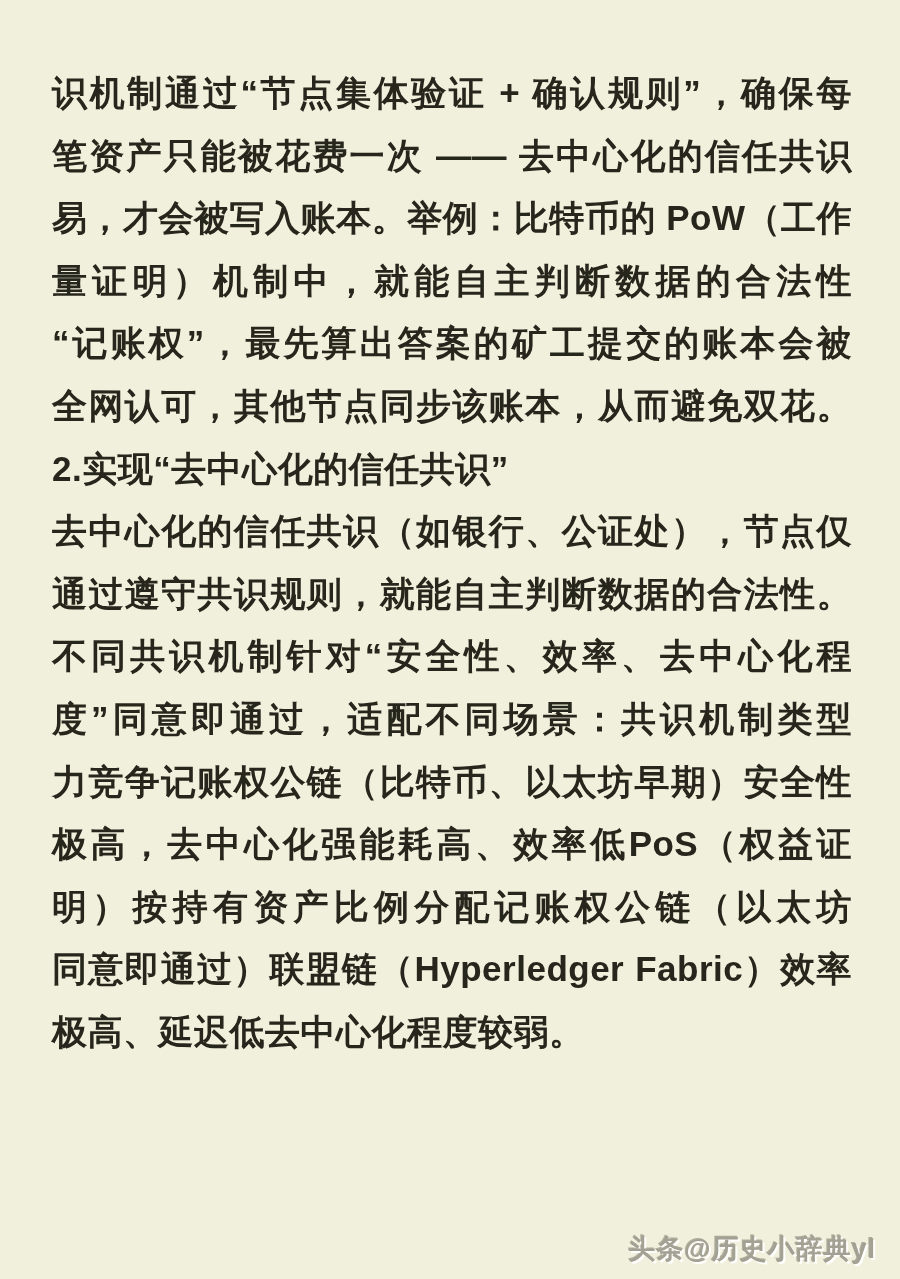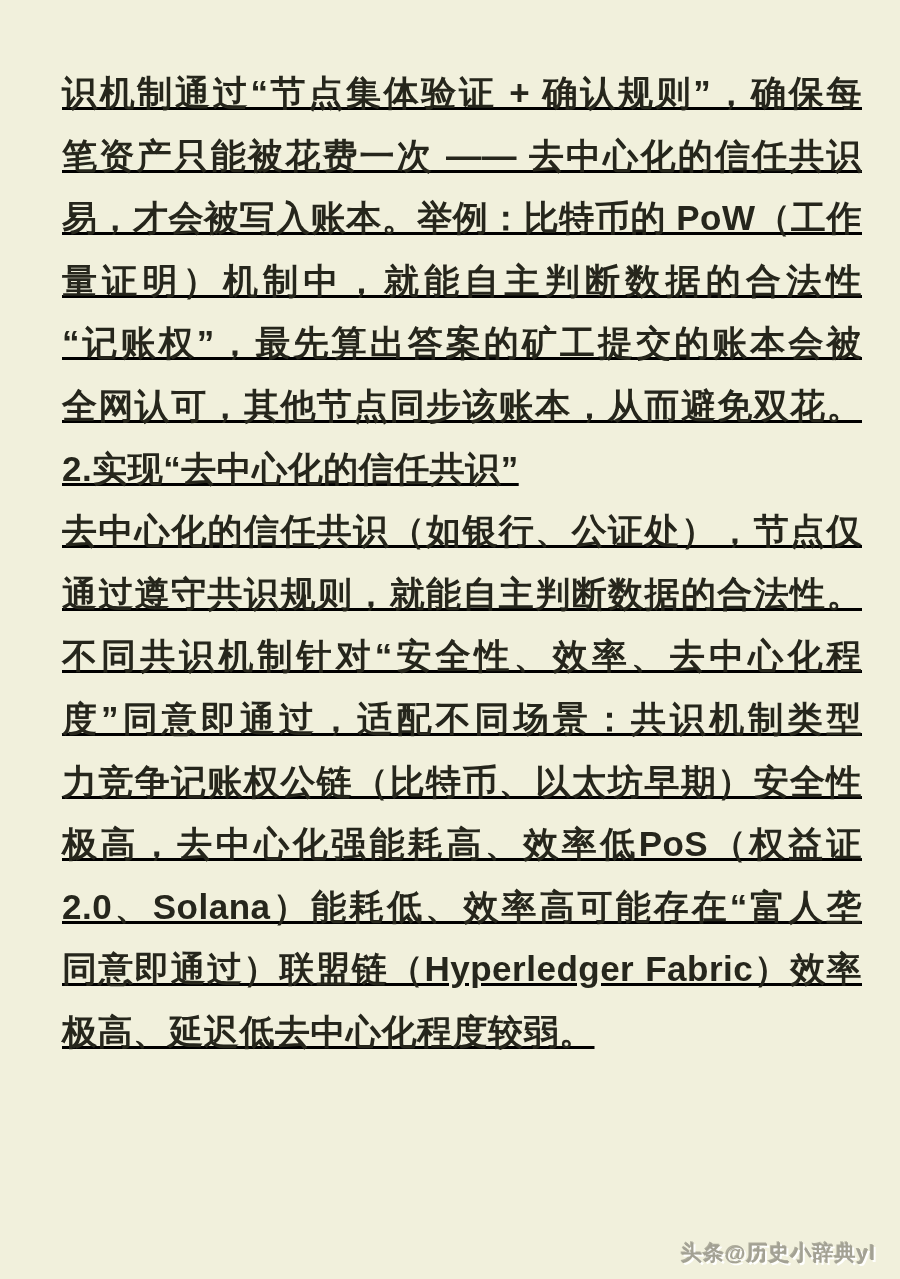--- a/index.html
+++ b/index.html
@@ -13,45 +13,44 @@
     height: 1279px;
     overflow: hidden;
   }
   body {
     position: relative;
     background: var(--bg);
     font-family: "Liberation Sans", "DejaVu Sans", sans-serif;
   }
   .article {
     position: absolute;
-    left: 62px;
+    left: 52px;
     top: 62px;
     width: 800px;
-    text-decoration: underline;
   }
   .line {
     font-size: 35px;
     font-weight: 700;
     color: var(--ink);
     line-height: 62.6px;
     height: 62.6px;
     white-space: nowrap;
     text-align: justify;
     text-align-last: justify;
     letter-spacing: 0.5px;
   }
   .line.short {
     text-align: right;
     text-align-last: left;
   }
   .watermark {
     position: absolute;
     right: 24px;
     bottom: 12px;
-    font-size: 21px;
+    font-size: 27px;
     font-weight: 700;
     color: var(--wm);
     letter-spacing: 1px;
     text-shadow: 2px 2px 0 rgba(255,255,255,0.95), -1px -1px 0 rgba(96,94,80,0.45);
   }
 </style>
 </head>
 <body>
 
 <div class="article">
@@ -61,18 +60,18 @@
     <div class="line">量证明）机制中，就能自主判断数据的合法性</div>
     <div class="line">“记账权”，最先算出答案的矿工提交的账本会被</div>
     <div class="line">全网认可，其他节点同步该账本，从而避免双花。</div>
     <div class="line short">2.实现“去中心化的信任共识”</div>
     <div class="line">去中心化的信任共识（如银行、公证处），节点仅</div>
     <div class="line">通过遵守共识规则，就能自主判断数据的合法性。</div>
     <div class="line">不同共识机制针对“安全性、效率、去中心化程</div>
     <div class="line">度”同意即通过，适配不同场景：共识机制类型</div>
     <div class="line">力竞争记账权公链（比特币、以太坊早期）安全性</div>
     <div class="line">极高，去中心化强能耗高、效率低PoS（权益证</div>
-    <div class="line">2.0、Solana）能耗低、效率高可能存在“富人垄</div>
+    <div class="line">明）按持有资产比例分配记账权公链（以太坊</div>
     <div class="line">同意即通过）联盟链（Hyperledger Fabric）效率</div>
     <div class="line short">极高、延迟低去中心化程度较弱。</div>
   </div>
 
 <div class="watermark">头条@历史小辞典yl</div>
 
 </body></html>

